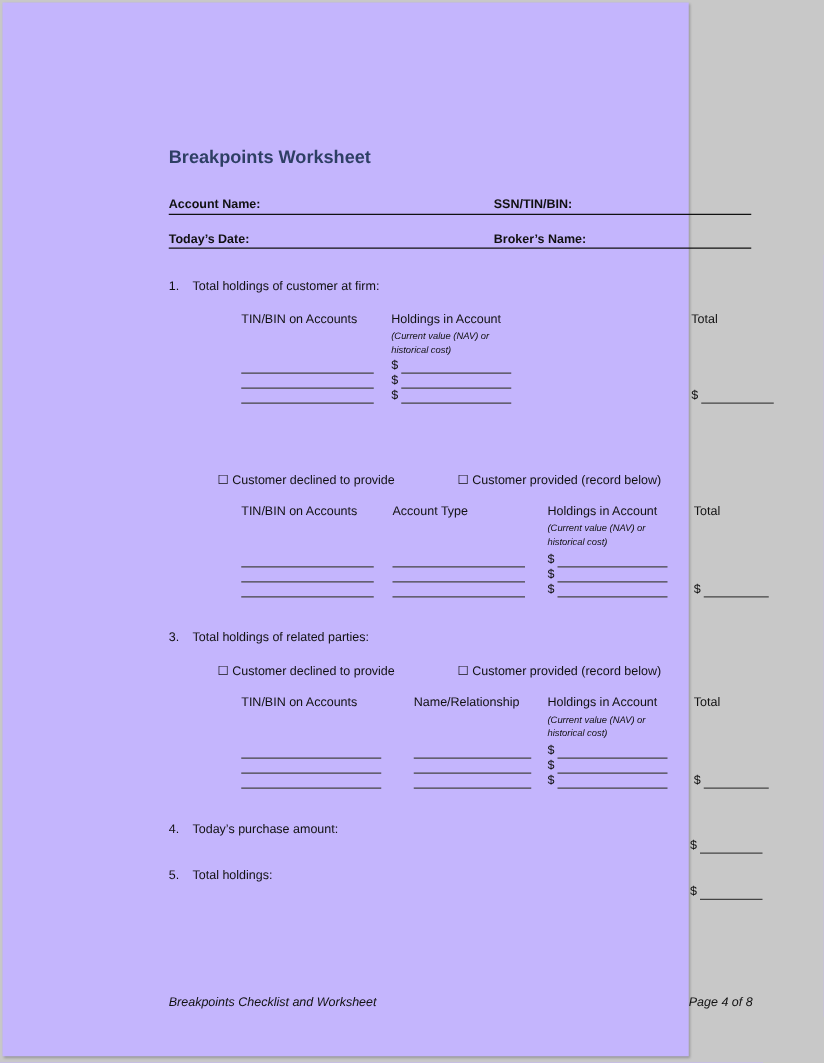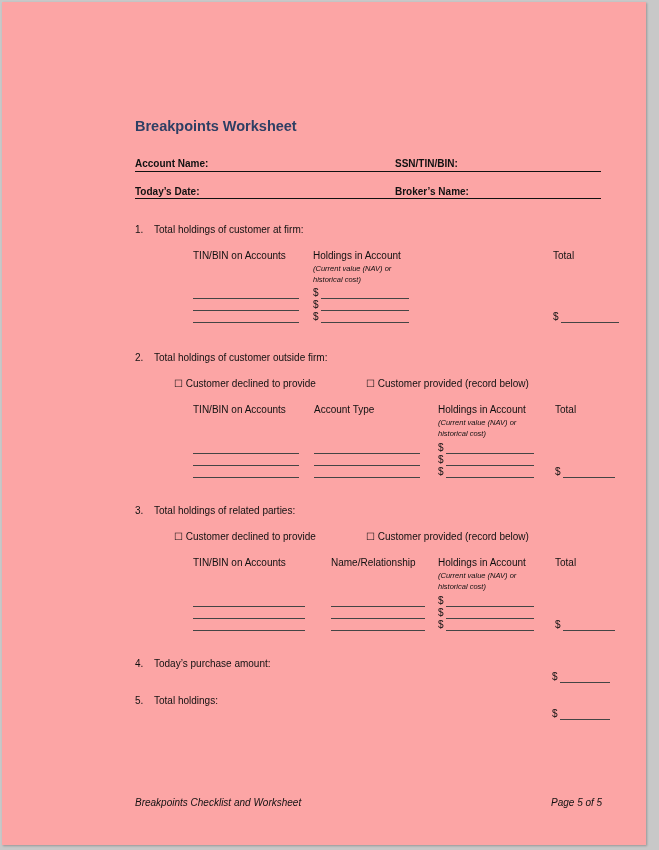--- a/index.html
+++ b/index.html
@@ -2,22 +2,22 @@
 <html><head>
 <meta charset="utf-8">
 <style>
   html, body { margin: 0; padding: 0; }
   body {
     width: 659px; height: 850px; background: #c8c8c8;
     font-family: "Liberation Sans", sans-serif; color: #111;
     position: relative; overflow: hidden;
   }
   .page {
-    position: absolute; left: 2px; top: 2px; width: 644px; height: 843px;
-    background: #fca5a5; box-shadow: 1px 1px 2px rgba(0,0,0,0.25);
+    position: absolute; left: 2px; top: 2px; width: 549px; height: 843px;
+    background: #c4b5fd; box-shadow: 1px 1px 2px rgba(0,0,0,0.25);
   }
   .abs { position: absolute; white-space: nowrap; }
   .title { left: 133px; top: 116px; font-size: 14.5px; font-weight: bold; color: #2e3f64; }
   .hdr-label { font-size: 10px; font-weight: bold; }
   .hdr-line { position: absolute; left: 133px; width: 466px; height: 0; border-top: 1.2px solid #111; }
   .sec { font-size: 10px; font-weight: normal; }
   .sec .num { display: inline-block; width: 19px; }
   .col-h { font-size: 10px; }
   .sub { font-size: 7.5px; line-height: 11px; font-style: italic; }
   .blank { position: absolute; height: 0; border-top: 0.8px solid #444; }
@@ -51,21 +51,20 @@
   <div class="blank" style="left:319px;top:296px;width:88px;"></div>
   <div class="blank" style="left:191px;top:308px;width:106px;"></div>
   <div class="abs dollar" style="left:311px;top:297px;">$</div>
   <div class="blank" style="left:319px;top:308px;width:88px;"></div>
   <div class="blank" style="left:191px;top:320px;width:106px;"></div>
   <div class="abs dollar" style="left:311px;top:309px;">$</div>
   <div class="blank" style="left:319px;top:320px;width:88px;"></div>
   <div class="abs dollar" style="left:551px;top:309px;">$</div>
   <div class="blank" style="left:559px;top:320px;width:58px;"></div>
 
-  <div class="abs sec" style="left:133px;top:350px;"><span class="num">2.</span><span>Total holdings of customer outside firm:</span></div>
   <div class="abs cb" style="left:172px;top:376px;">☐ Customer declined to provide</div>
   <div class="abs cb" style="left:364px;top:376px;">☐ Customer provided (record below)</div>
   <div class="abs col-h" style="left:191px;top:402px;">TIN/BIN on Accounts</div>
   <div class="abs col-h" style="left:312px;top:402px;">Account Type</div>
   <div class="abs col-h" style="left:436px;top:402px;">Holdings in Account</div>
   <div class="abs sub" style="left:436px;top:415px;">(Current value (NAV) or</div>
   <div class="abs sub" style="left:436px;top:426px;">historical cost)</div>
   <div class="abs col-h" style="left:553px;top:402px;">Total</div>
 
   <div class="blank" style="left:191px;top:451px;width:106px;"></div>
@@ -110,14 +109,14 @@
 
   <div class="abs sec" style="left:133px;top:656px;"><span class="num">4.</span><span>Today’s purchase amount:</span></div>
   <div class="abs dollar" style="left:550px;top:669px;">$</div>
   <div class="blank" style="left:558px;top:680px;width:50px;"></div>
 
   <div class="abs sec" style="left:133px;top:693px;"><span class="num">5.</span><span>Total holdings:</span></div>
   <div class="abs dollar" style="left:550px;top:706px;">$</div>
   <div class="blank" style="left:558px;top:717px;width:50px;"></div>
 
   <div class="abs foot" style="left:133px;top:795px;">Breakpoints Checklist and Worksheet</div>
-  <div class="abs foot" style="left:549px;top:795px;">Page 5 of 5</div>
+  <div class="abs foot" style="left:549px;top:795px;">Page 4 of 8</div>
 </div>
 
 </body></html>

